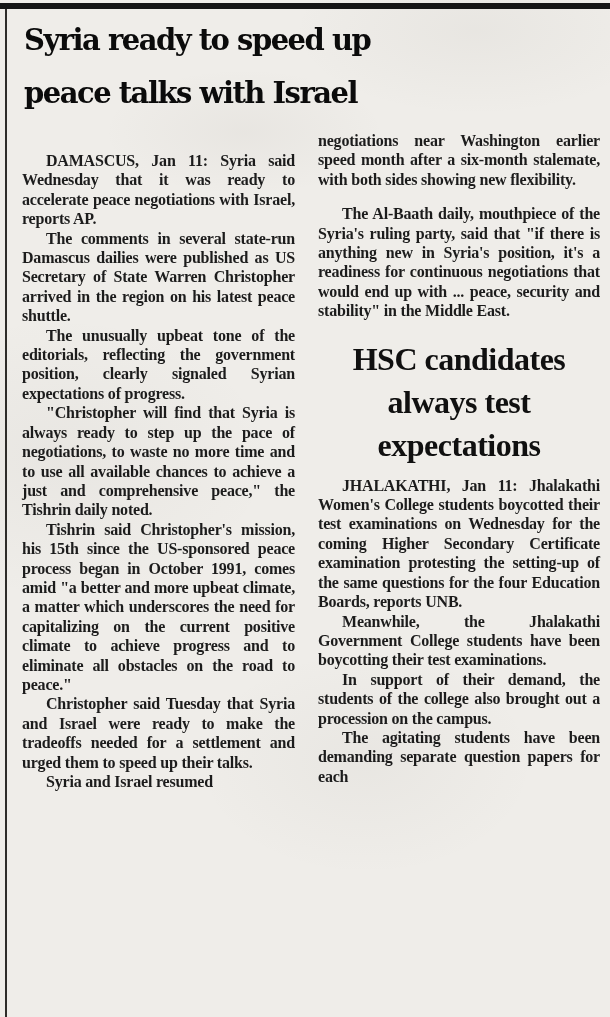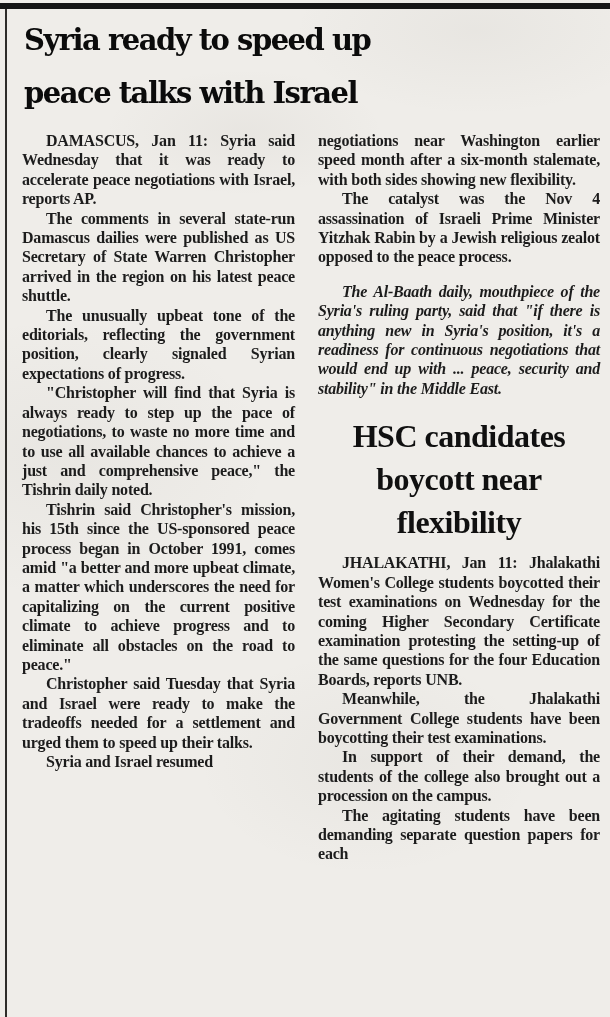--- a/index.html
+++ b/index.html
@@ -32,33 +32,33 @@
     position: absolute; left: 24px; top: 14px; width: 574px;
     font-family: "DejaVu Serif", "Liberation Serif", serif;
     font-weight: bold;
     font-size: 29px; line-height: 53px;
     letter-spacing: -1.5px;
     color: #0b0b0b;
   }
   .col {
     position: absolute; top: 131px;
   }
-  .col-left  { left: 22px;  width: 273px; }
+  .col-left  { left: 22px;  width: 273px; margin-top: 20px; }
   .col-right { left: 318px; width: 282px; }
   .col p {
     margin: 0;
     font-size: 16px; line-height: 19.4px;
     font-weight: bold;
     text-align: justify;
     text-indent: 24px;
     letter-spacing: -0.2px;
     color: #1c1c1c;
   }
   .col p.no-indent { text-indent: 0; }
-  .col p.gap-top { margin-top: 15px; font-style: italic; }
+  .col p.gap-top { margin-top: 15px; }
   .sub-headline {
     margin: 17px 0 9px 0;
     text-align: center;
     font-family: "Liberation Serif", serif;
     font-weight: bold;
     font-size: 32px; line-height: 43px;
     letter-spacing: -0.5px;
     color: #101010;
   }
   .sub-headline div { white-space: nowrap; }
@@ -81,27 +81,26 @@
     <p>The comments in several state-run Damascus dailies were published as US Secretary of State Warren Christopher arrived in the region on his latest peace shuttle.</p>
     <p>The unusually upbeat tone of the editorials, reflecting the government position, clearly signaled Syrian expectations of progress.</p>
     <p>"Christopher will find that Syria is always ready to step up the pace of negotiations, to waste no more time and to use all available chances to achieve a just and comprehensive peace," the Tishrin daily noted.</p>
     <p>Tishrin said Christopher's mission, his 15th since the US-sponsored peace process began in October 1991, comes amid "a better and more upbeat climate, a matter which underscores the need for capitalizing on the current positive climate to achieve progress and to eliminate all obstacles on the road to peace."</p>
     <p>Christopher said Tuesday that Syria and Israel were ready to make the tradeoffs needed for a settlement and urged them to speed up their talks.</p>
     <p>Syria and Israel resumed</p>
   </div>
 
   <div class="col col-right">
     <p class="no-indent">negotiations near Washington earlier speed month after a six-month stalemate, with both sides showing new flexibility.</p>
-    <p>The catalyst was the Nov 4 assassination of Israeli Prime Minister Yitzhak Rabin by a Jewish religious zealot opposed to the peace process.</p>
     <p class="gap-top">The Al-Baath daily, mouthpiece of the Syria's ruling party, said that "if there is anything new in Syria's position, it's a readiness for continuous negotiations that would end up with ... peace, security and stability" in the Middle East.</p>
 
     <div class="sub-headline">
       <div>HSC candidates</div>
-      <div>boycott near</div>
-      <div>flexibility</div>
+      <div>always test</div>
+      <div>expectations</div>
     </div>
 
     <p>JHALAKATHI, Jan 11: Jhalakathi Women's College students boycotted their test examinations on Wednesday for the coming Higher Secondary Certificate examination protesting the setting-up of the same questions for the four Education Boards, reports UNB.</p>
     <p>Meanwhile, the Jhalakathi Government College students have been boycotting their test examinations.</p>
     <p>In support of their demand, the students of the college also brought out a procession on the campus.</p>
     <p>The agitating students have been demanding separate question papers for each</p>
   </div>
 
 </div>
 

